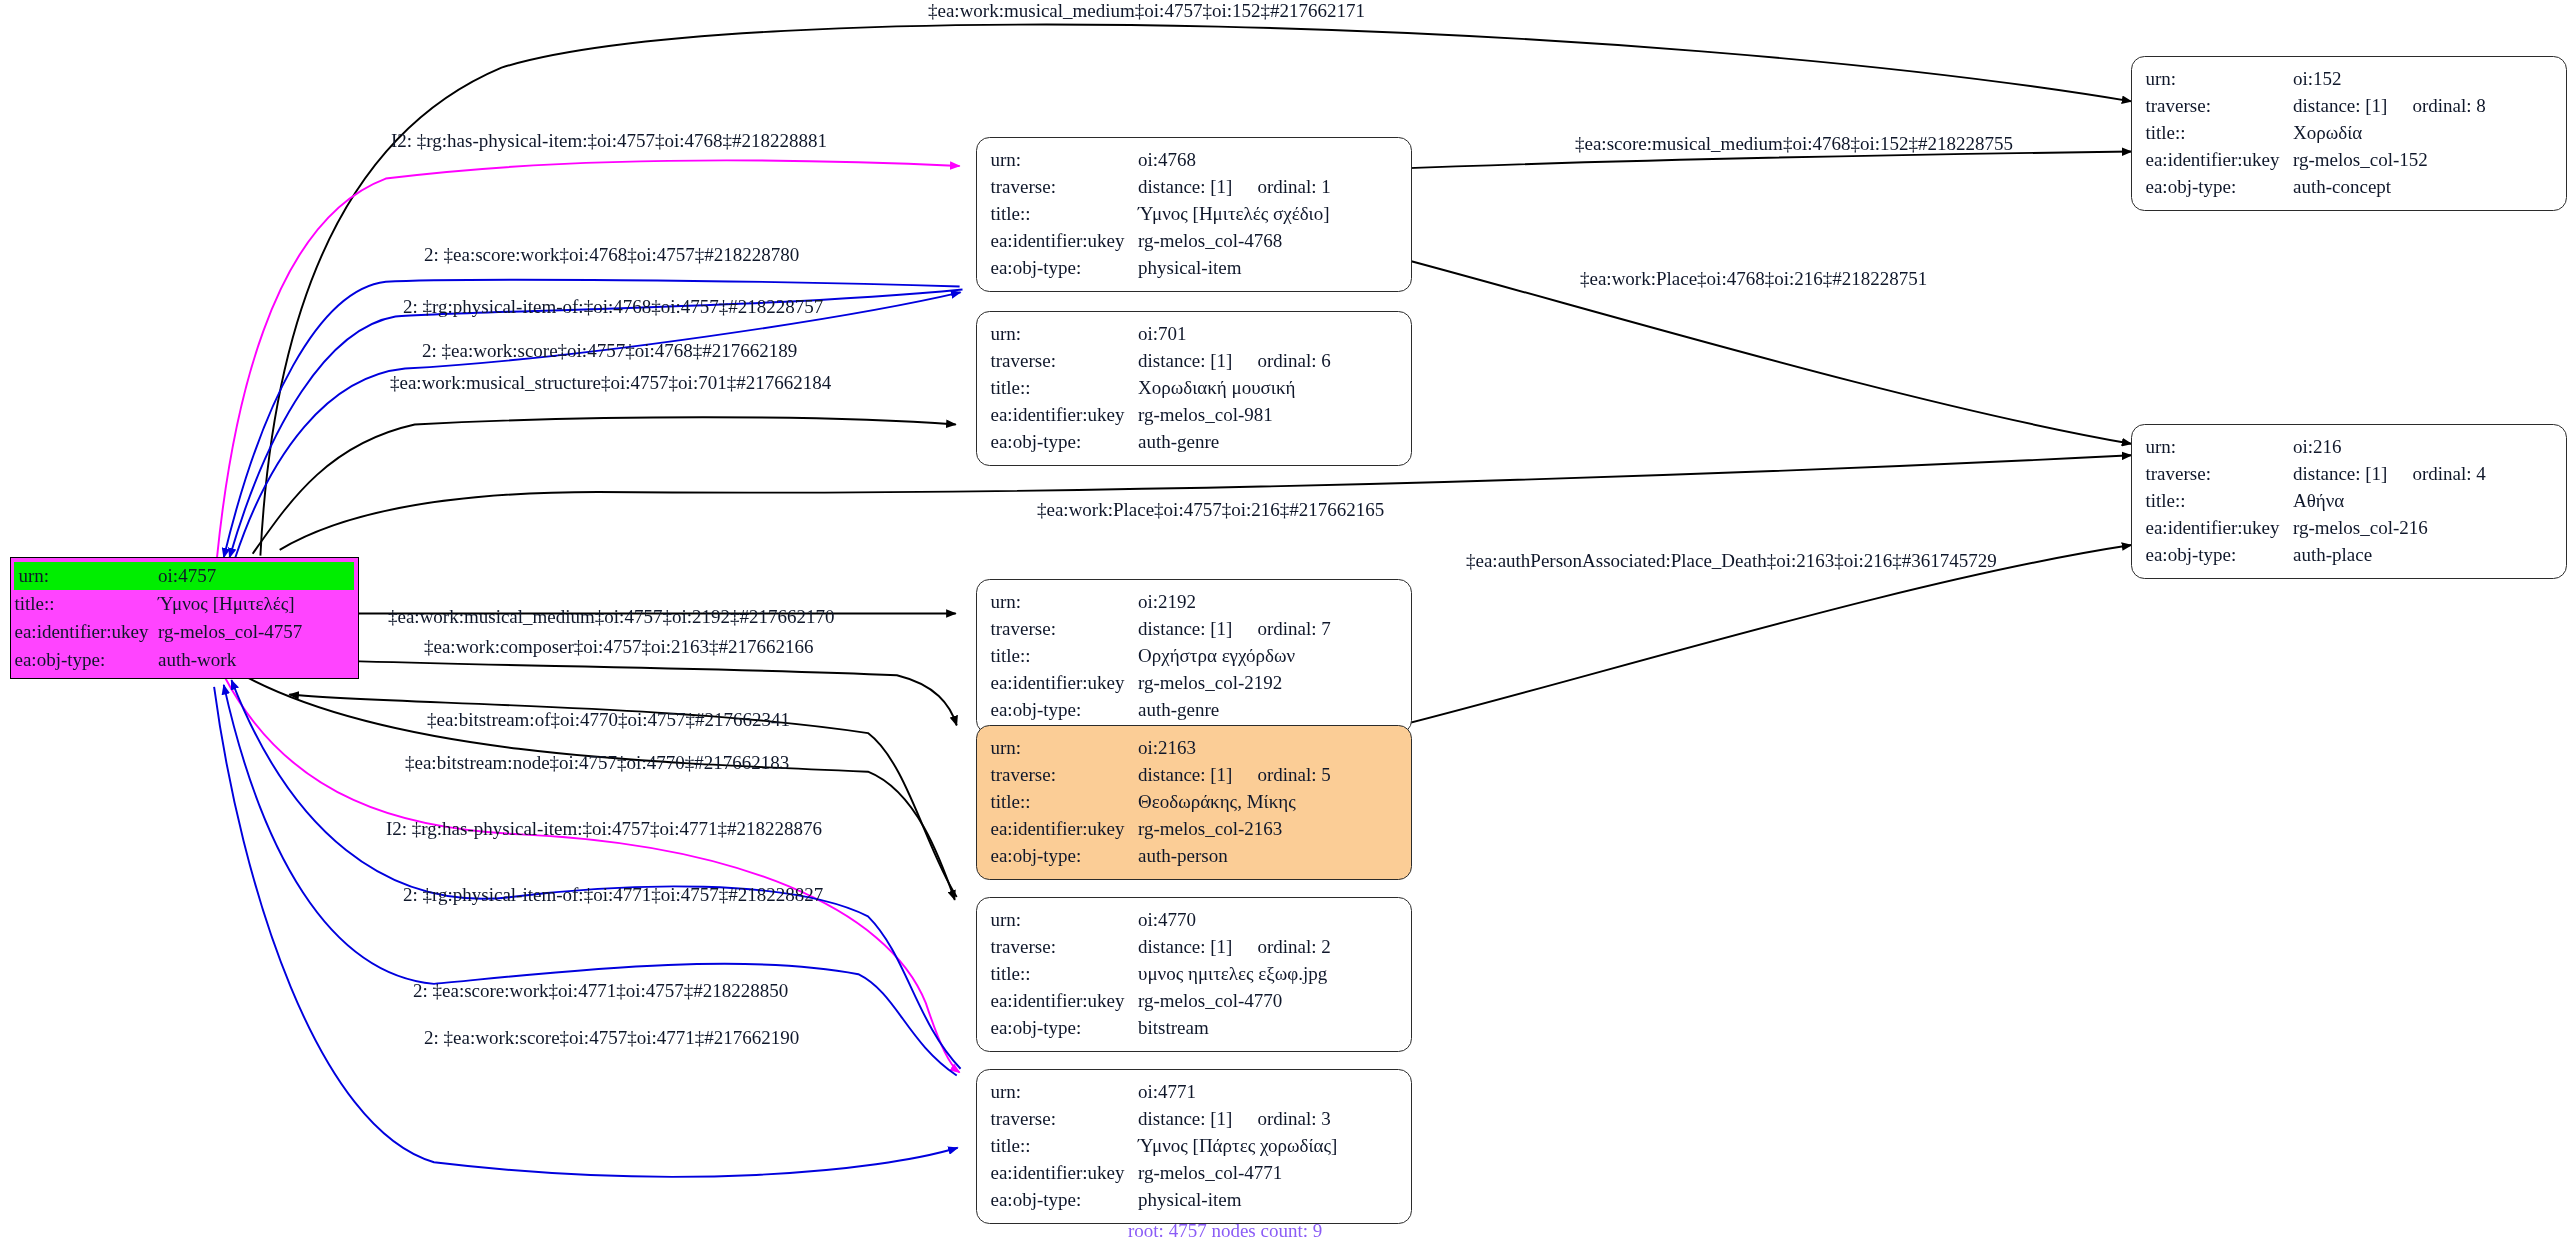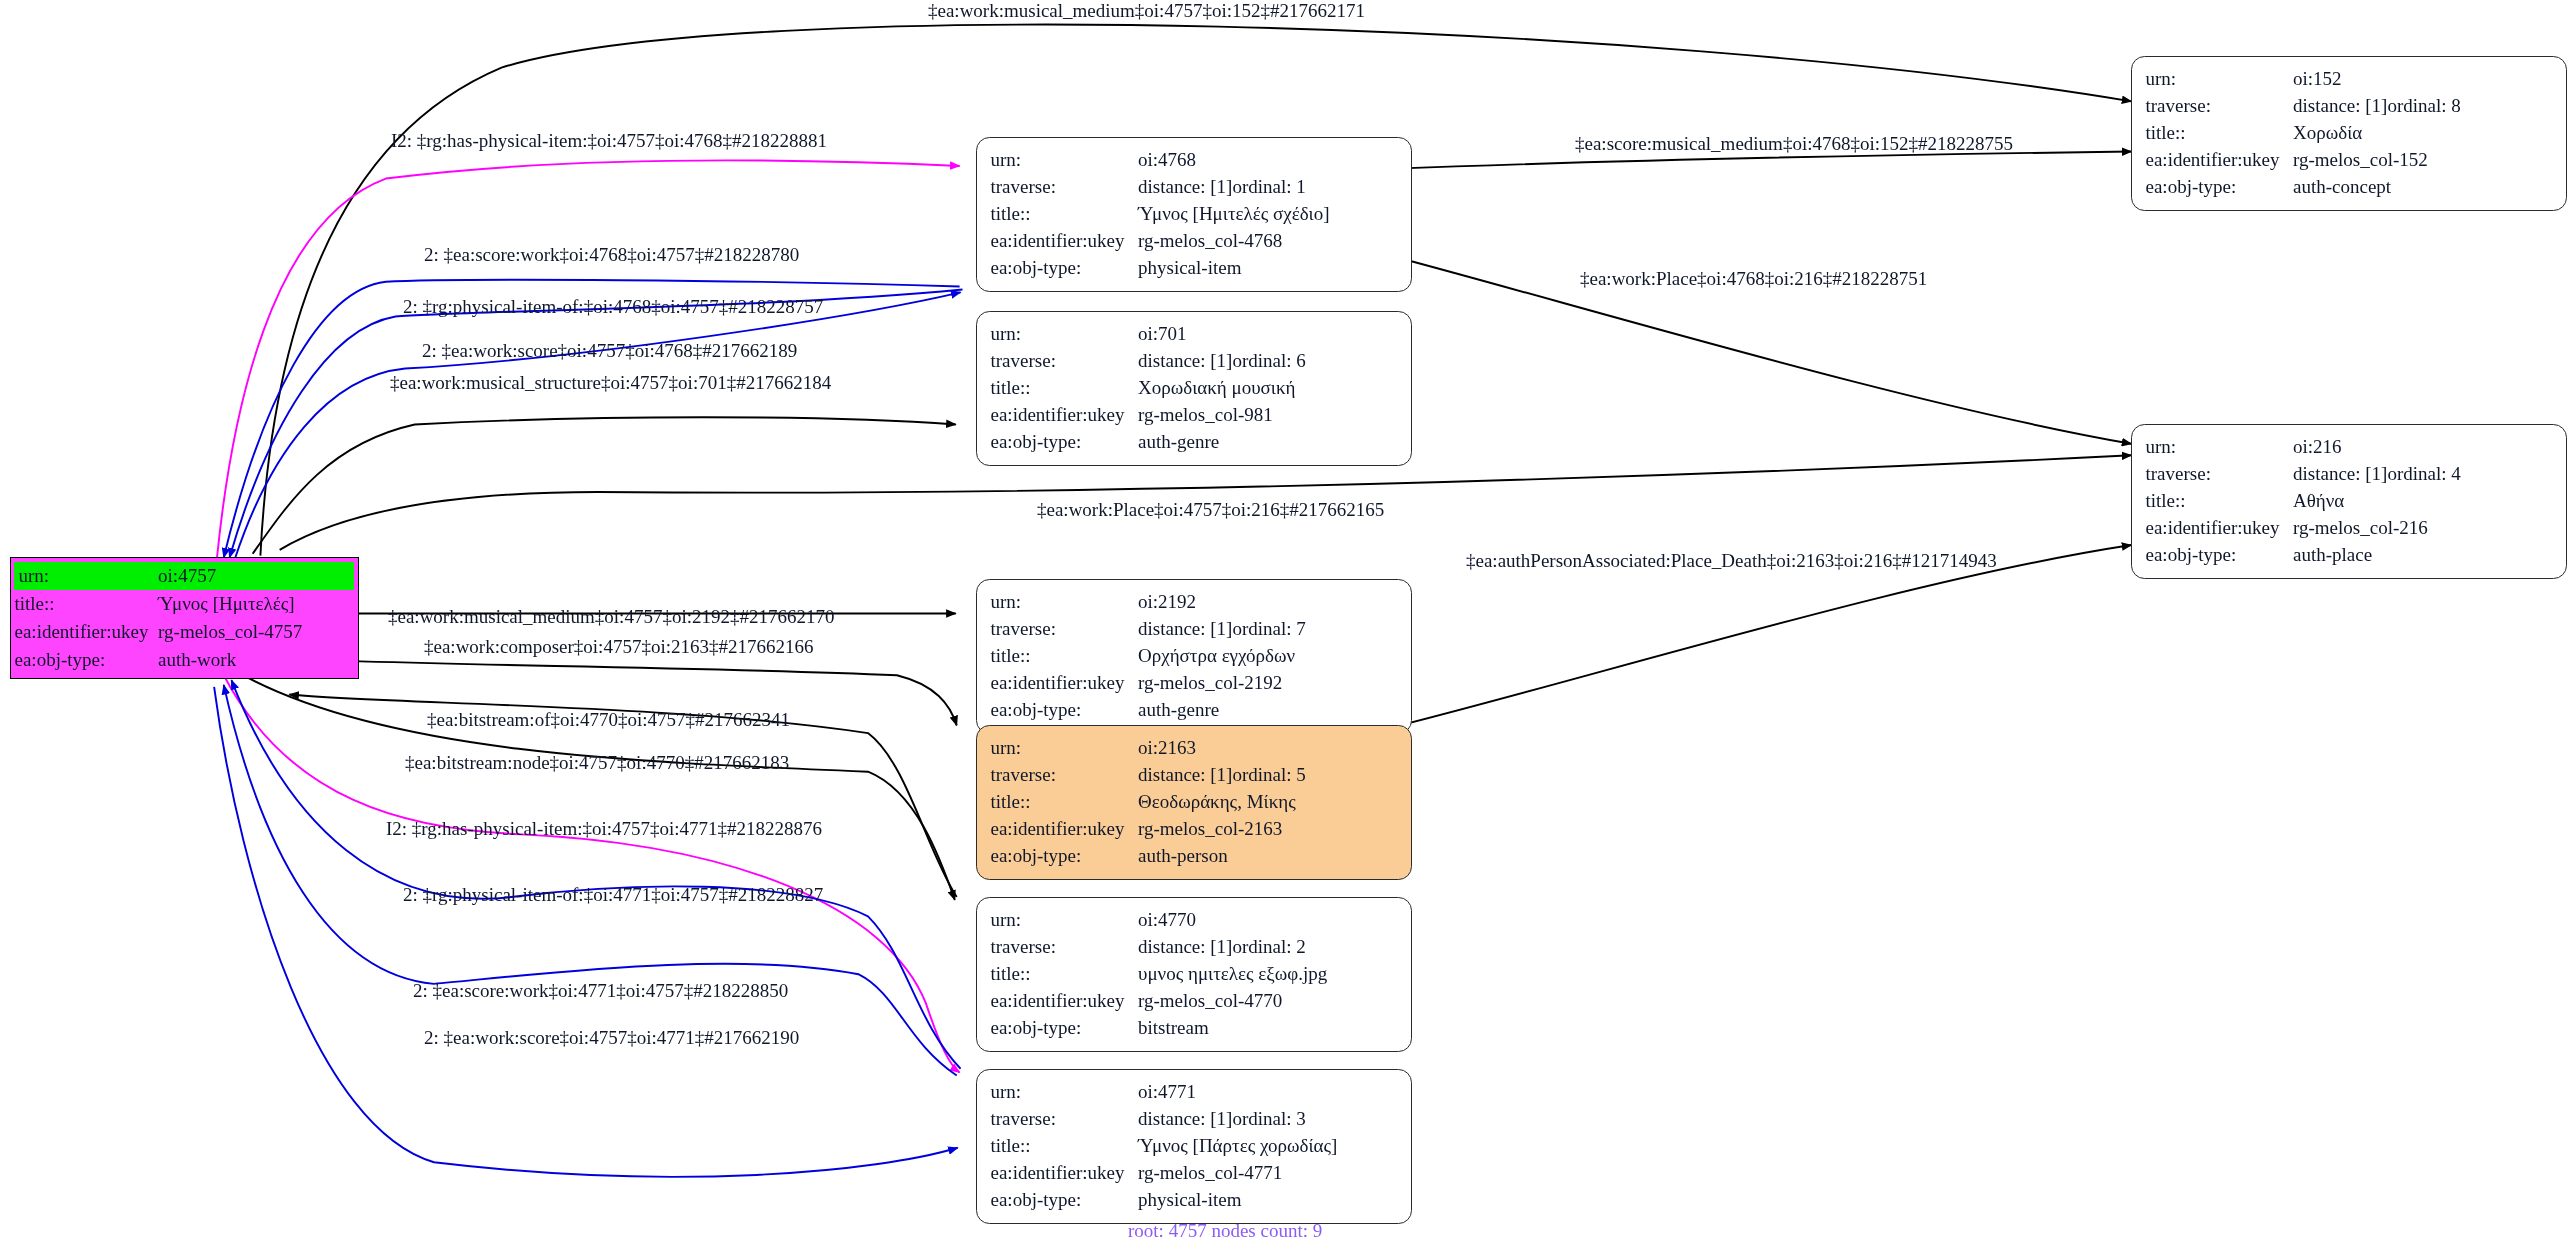--- a/index.html
+++ b/index.html
@@ -59,21 +59,21 @@
     width: 1px;
   }
   .node.root table.attrs td {
     padding: 1.9px 0 1.9px 0;
   }
   .node.root table.attrs td.k { padding-right: 9.6px; }
   .node.root tr.urnrow td {
     background: #00ee00;
   }
   .node.root tr.urnrow td.k { padding-left: 3.9px; }
-  .ord { }
+  .ord { padding-left: 25px; }
   .elabel {
     position: absolute;
     font-size: 19px;
     color: #0f172a;
     white-space: nowrap;
     z-index: 6;
     font-family: "Liberation Serif", serif;
   }
   .footer {
     position: absolute;
@@ -379,21 +379,21 @@
 
   <div class="elabel" style="left:928px;  top:0px;">‡ea:work:musical_medium‡oi:4757‡oi:152‡#217662171</div>
   <div class="elabel" style="left:391px;  top:130px;">I2: ‡rg:has-physical-item:‡oi:4757‡oi:4768‡#218228881</div>
   <div class="elabel" style="left:424px;  top:244px;">2: ‡ea:score:work‡oi:4768‡oi:4757‡#218228780</div>
   <div class="elabel" style="left:403px;  top:296px;">2: ‡rg:physical-item-of:‡oi:4768‡oi:4757‡#218228757</div>
   <div class="elabel" style="left:422px;  top:340px;">2: ‡ea:work:score‡oi:4757‡oi:4768‡#217662189</div>
   <div class="elabel" style="left:390px;  top:372px;">‡ea:work:musical_structure‡oi:4757‡oi:701‡#217662184</div>
   <div class="elabel" style="left:1575px; top:133px;">‡ea:score:musical_medium‡oi:4768‡oi:152‡#218228755</div>
   <div class="elabel" style="left:1580px; top:268px;">‡ea:work:Place‡oi:4768‡oi:216‡#218228751</div>
   <div class="elabel" style="left:1037px; top:499px;">‡ea:work:Place‡oi:4757‡oi:216‡#217662165</div>
-  <div class="elabel" style="left:1466px; top:550px;">‡ea:authPersonAssociated:Place_Death‡oi:2163‡oi:216‡#121714943</div>
+  <div class="elabel" style="left:1466px; top:550px;">‡ea:authPersonAssociated:Place_Death‡oi:2163‡oi:216‡#361745729</div>
   <div class="elabel" style="left:388px;  top:606px;">‡ea:work:musical_medium‡oi:4757‡oi:2192‡#217662170</div>
   <div class="elabel" style="left:424px;  top:636px;">‡ea:work:composer‡oi:4757‡oi:2163‡#217662166</div>
   <div class="elabel" style="left:427px;  top:709px;">‡ea:bitstream:of‡oi:4770‡oi:4757‡#217662341</div>
   <div class="elabel" style="left:405px;  top:752px;">‡ea:bitstream:node‡oi:4757‡oi:4770‡#217662183</div>
   <div class="elabel" style="left:386px;  top:818px;">I2: ‡rg:has-physical-item:‡oi:4757‡oi:4771‡#218228876</div>
   <div class="elabel" style="left:403px;  top:884px;">2: ‡rg:physical-item-of:‡oi:4771‡oi:4757‡#218228827</div>
   <div class="elabel" style="left:413px;  top:980px;">2: ‡ea:score:work‡oi:4771‡oi:4757‡#218228850</div>
   <div class="elabel" style="left:424px;  top:1027px;">2: ‡ea:work:score‡oi:4757‡oi:4771‡#217662190</div>
 
   <div class="footer" style="left:1128px; top:1220px;">root: 4757 nodes count: 9</div>

